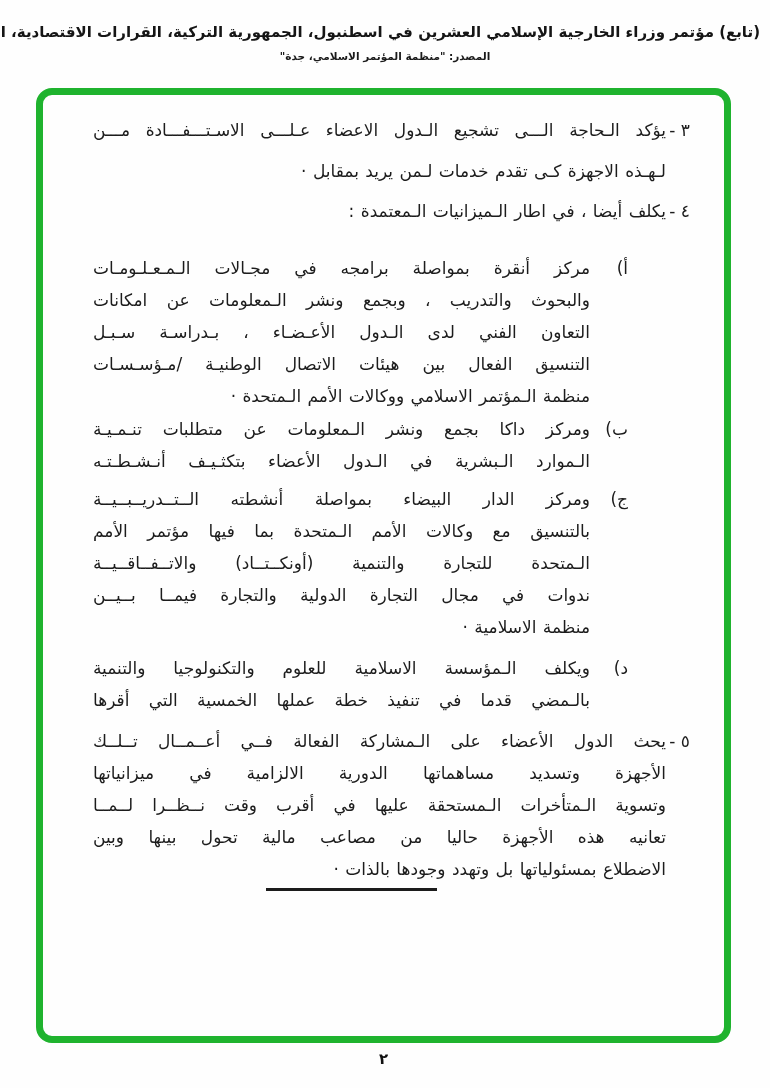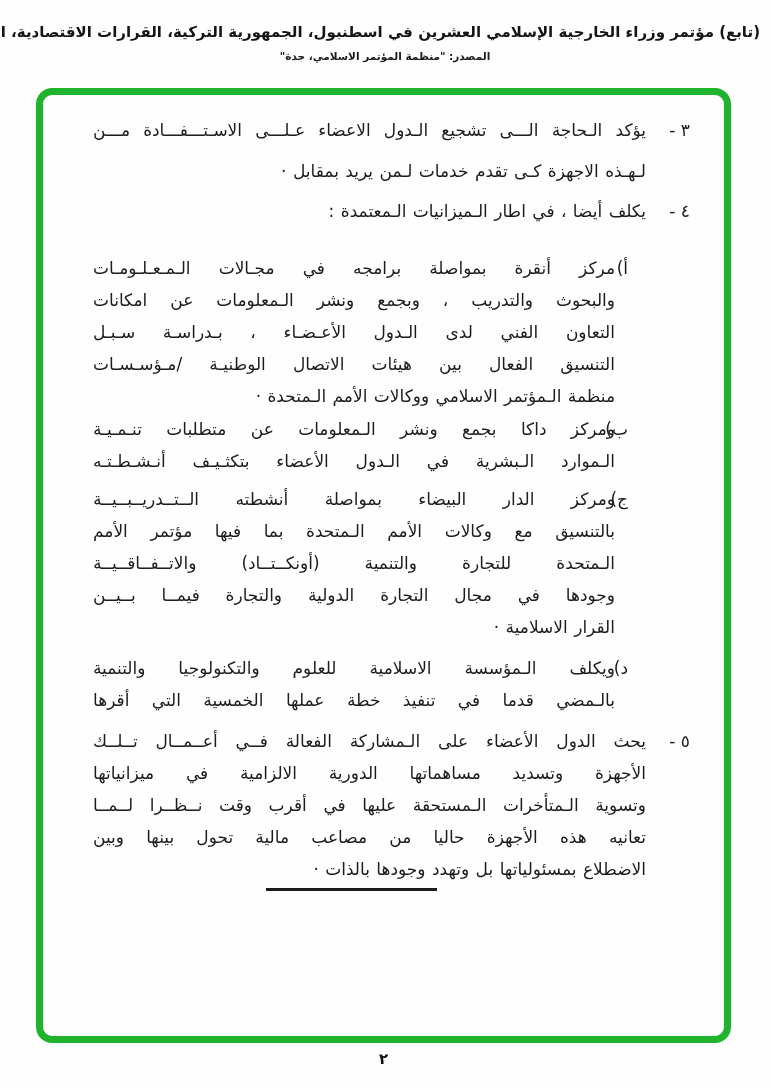--- a/index.html
+++ b/index.html
@@ -34,22 +34,22 @@
     padding: 15px 34px 0 50px;
     font-size: 17px;
   }
 
   
   .item { position: relative; }
   .item .marker { position: absolute; top: 0; line-height: 32px; white-space: nowrap; }
   .item.loose .marker { line-height: 41px; }
   .item.num .marker { right: 0; }
   .item.let .marker { right: 62px; }
-  .item.num .lines { margin-right: 44px; }
-  .item.let .lines { margin-right: 75px; }
+  .item.num .lines { margin-right: 24px; }
+  .item.let .lines { margin-right: 100px; }
 
   .line {
     line-height: 32px;
     text-align: justify;
     text-align-last: justify;
     word-spacing: 1px;
   }
   .item.loose .line { line-height: 41px; }
   .line.last { text-align-last: right; }
 
@@ -114,22 +114,22 @@
             <div class="line"><span>ومركز داكا بجمع ونشر الـمعلومات عن متطلبات تنـمـيـة</span></div>
             <div class="line"><span>الـموارد الـبشرية في الـدول الأعضاء بتكثـيـف أنـشـطـتـه</span></div>
           </div>
         </div>
         <div class="item let">
           <span class="marker">ج)</span>
           <div class="lines">
             <div class="line"><span>ومركز الدار البيضاء بمواصلة أنشطته الــتــدريــبــيــة</span></div>
             <div class="line"><span>بالتنسيق مع وكالات الأمم الـمتحدة بما فيها مؤتمر الأمم</span></div>
             <div class="line"><span>الـمتحدة للتجارة والتنمية (أونكــتــاد) والاتــفــاقــيــة</span></div>
-            <div class="line"><span>وجودها في مجال التجارة الدولية والتجارة فيمــا بــيــن</span></div>
-            <div class="line last"><span>القرار الاسلامية ·</span></div>
+            <div class="line"><span>ندوات في مجال التجارة الدولية والتجارة فيمــا بــيــن</span></div>
+            <div class="line last"><span>منظمة الاسلامية ·</span></div>
           </div>
         </div>
         <div class="item let">
           <span class="marker">د)</span>
           <div class="lines">
             <div class="line"><span>ويكلف الـمؤسسة الاسلامية للعلوم والتكنولوجيا والتنمية</span></div>
             <div class="line"><span>بالـمضي قدما في تنفيذ خطة عملها الخمسية التي أقرها</span></div>
           </div>
         </div>
         <div class="item num">

